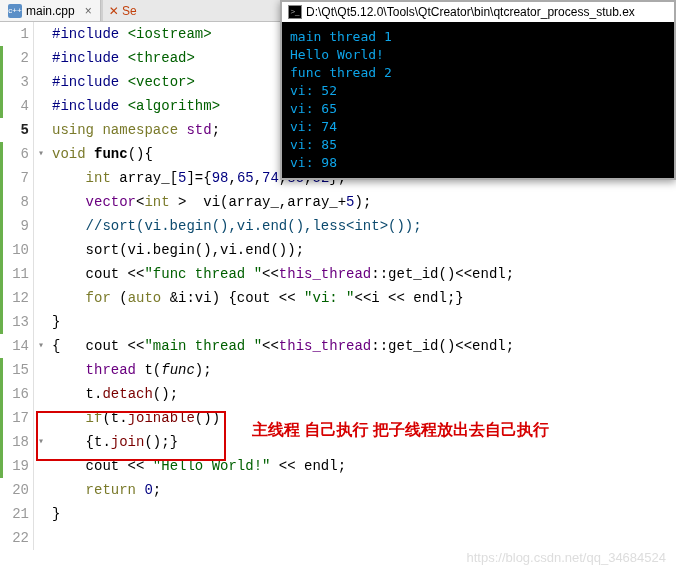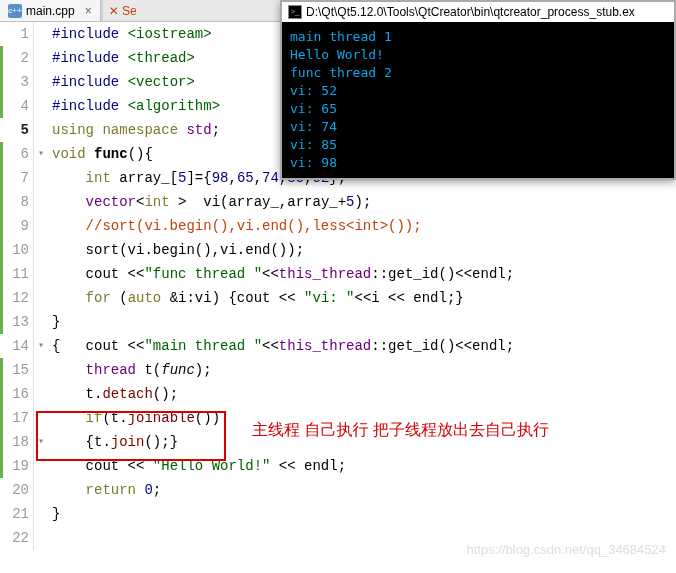--- a/index.html
+++ b/index.html
@@ -58,45 +58,45 @@
   .gutter .line.mod { border-left: 3px solid #6ab04c; }
   .gutter .line.current { color: #222; font-weight: bold; }
   .code { flex: 1; padding-left: 4px; position: relative; }
   .kw { color: #7a7a2a; }
   .pp { color: #000080; }
   .inc { color: #006000; }
   .fn { color: #000; font-weight: bold; }
   .fn2 { color: #000; font-style: italic; }
   .num { color: #000080; }
   .str { color: #006000; }
-  .cmt { color: #c2410c; }
+  .cmt { color: #0c4a6e; }
   .ty { color: #6a0080; }
   .mem { color: #7a0000; text-align: right; }
   .redbox {
     position: absolute;
     border: 2px solid #d60000;
     left: 36px;
     top: 411px;
     width: 190px;
     height: 50px;
     pointer-events: none;
   }
   .annotation {
     position: absolute;
     left: 252px;
     top: 420px;
     color: #d60000;
-    font-weight: normal;
+    font-weight: bold;
     font-family: "Microsoft YaHei", sans-serif;
     font-size: 16px;
   }
   .watermark {
     position: absolute;
     right: 10px;
-    bottom: 16px;
+    bottom: 8px;
     color: #ddd;
     font-family: sans-serif;
     font-size: 13px;
   }
   .console {
     position: absolute;
     top: 0;
     right: 0;
     width: 396px;
     background: #000;

